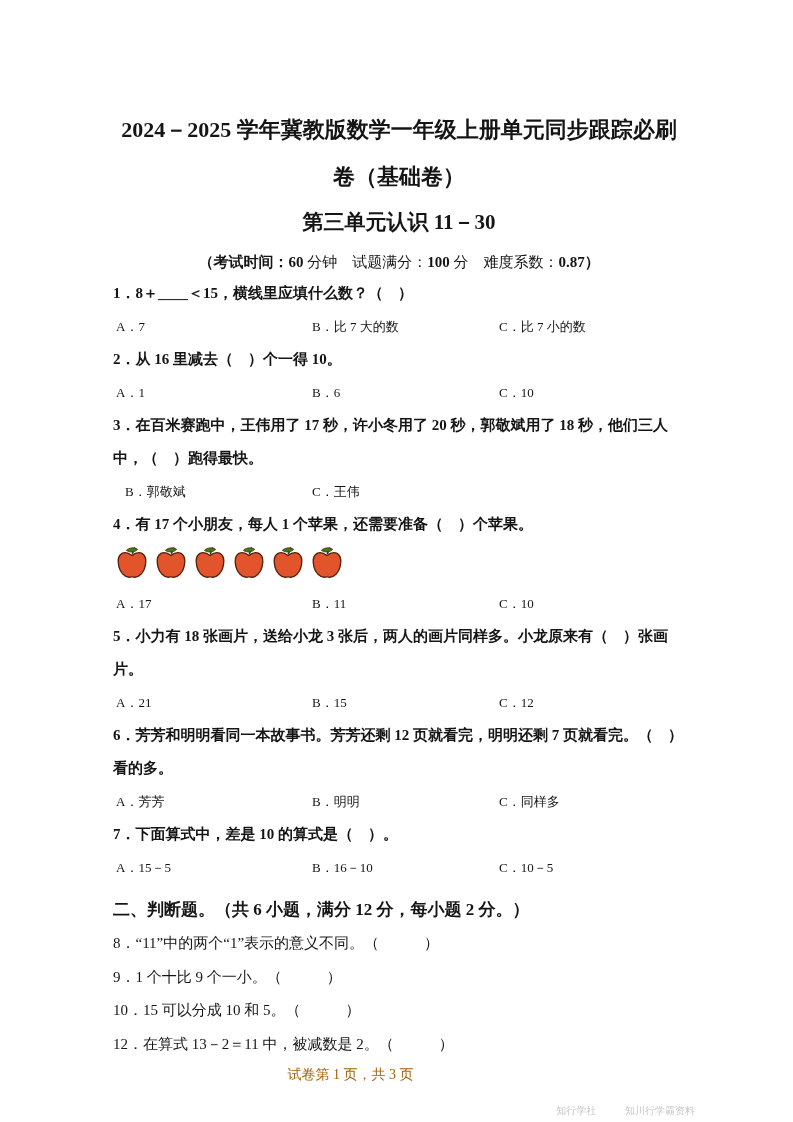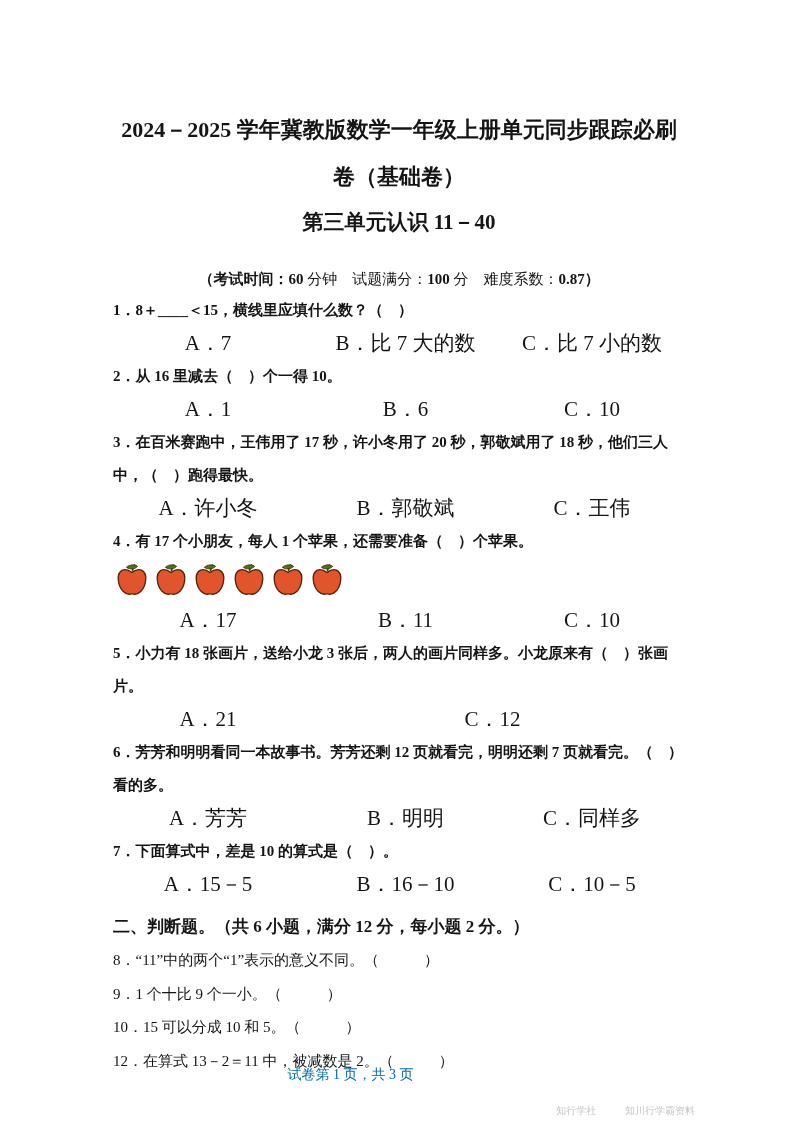--- a/index.html
+++ b/index.html
@@ -7,47 +7,47 @@
     position:relative;
     width:701px; height:1122px;
     background:#ffffff;
     overflow:hidden;
     font-family:"Liberation Serif","DejaVu Serif",serif;
     color:#151515;
   }
   .content { position:absolute; left:113px; top:106px; width:572px; }
   .title { font-size:22px; font-weight:bold; text-align:center; line-height:47px; margin:0; }
   .subtitle { font-size:21px; font-weight:bold; text-align:center; line-height:40px; margin-top:2px; }
-  .exam-info { font-size:15px; text-align:center; line-height:30px; margin-top:22px; white-space:nowrap; }
+  .exam-info { font-size:15px; text-align:center; line-height:30px; margin-top:5px; white-space:nowrap; }
   .exam-info .b { font-weight:bold; }
   .sec-heading { font-size:17px; font-weight:bold; line-height:34px; margin-top:9px; white-space:nowrap; }
   .q { font-size:15px; line-height:33px;font-weight:bold; }
-  .opts { display:flex; font-size:21px; line-height:33px;text-align:center; }
+  .opts { display:flex; font-size:13px; line-height:33px; }
   .opts .col-a { width:187px; padding-left:3px; box-sizing:border-box; }
   .opts .col-b { width:187px;margin-left:12px; }
   .opts .col-c { flex:1; }
   .apples { display:flex; gap:5px; align-items:center; height:46px; padding-left:2px; }
   .apple-svg { width:34px; height:38px; display:block; }
   .judge-q { font-size:15px; line-height:33.5px; }
-  .footer { position:absolute; left:0; right:0; bottom:38px; text-align:center; font-size:14px; color:#0369a1; }
+  .footer { position:absolute; left:0; right:0; bottom:38px; text-align:center; font-size:14px; color:#a16207; }
   .watermark { position:absolute; right:6px; bottom:4px; font-size:10px; color:#c6c6c6; font-family:"Liberation Sans","DejaVu Sans",sans-serif; }
   .watermark span { margin-left:26px; }
 </style>
 </head>
 <body>
 
 <div class="page">
   <div class="content">
 
     <h1 class="title">
       <span>2024－2025 学年冀教版数学一年级上册单元同步跟踪必刷</span><br>
       <span>卷（基础卷）</span>
     </h1>
 
-    <div class="subtitle">第三单元认识 11－40</div>
+    <div class="subtitle">第三单元认识 11－30</div>
 
     <div class="exam-info">
       <span class="b">（考试时间：60</span><span> 分钟　试题满分：</span><span class="b">100</span><span> 分　难度系数：</span><span class="b">0.87）</span>
     </div>
 
 
     <div class="q">1．8＋____＜15，横线里应填什么数？（　）</div>
     <div class="opts">
       <span class="col-a">A．7</span>
       <span class="col-b">B．比 7 大的数</span>
@@ -56,21 +56,20 @@
 
     <div class="q">2．从 16 里减去（　）个一得 10。</div>
     <div class="opts">
       <span class="col-a">A．1</span>
       <span class="col-b">B．6</span>
       <span class="col-c">C．10</span>
     </div>
 
     <div class="q">3．在百米赛跑中，王伟用了 17 秒，许小冬用了 20 秒，郭敬斌用了 18 秒，他们三人中，（　）跑得最快。</div>
     <div class="opts">
-      <span class="col-a">A．许小冬</span>
       <span class="col-b">B．郭敬斌</span>
       <span class="col-c">C．王伟</span>
     </div>
 
     <div class="q">4．有 17 个小朋友，每人 1 个苹果，还需要准备（　）个苹果。</div>
     <div class="apples">
   <svg class="apple-svg" viewBox="0 0 36 40">
     <path d="M18 11 C 10 4.5, 2.5 9, 3.5 19 C 4.5 29, 11 36, 18 33.5 C 25 36, 31.5 29, 32.5 19 C 33.5 9, 26 4.5, 18 11 Z" fill="var(--apple-body)" stroke="var(--apple-outline)" stroke-width="1.4"></path>
     <path d="M18.5 10 C 18.5 7, 19.5 4.5, 21 2.5" fill="none" stroke="var(--apple-stem)" stroke-width="1.8"></path>
     <path d="M12 5.5 C 15 2.5, 21 2, 24 4.5 C 21 8, 15 8, 12 5.5 Z" fill="var(--apple-leaf)" stroke="var(--apple-outline)" stroke-width="0.8"></path>
@@ -108,20 +107,21 @@
 </div>
     <div class="opts">
       <span class="col-a">A．17</span>
       <span class="col-b">B．11</span>
       <span class="col-c">C．10</span>
     </div>
 
     <div class="q">5．小力有 18 张画片，送给小龙 3 张后，两人的画片同样多。小龙原来有（　）张画片。</div>
     <div class="opts">
       <span class="col-a">A．21</span>
+      <span class="col-b">B．15</span>
       <span class="col-c">C．12</span>
     </div>
 
     <div class="q">6．芳芳和明明看同一本故事书。芳芳还剩 12 页就看完，明明还剩 7 页就看完。（　）看的多。</div>
     <div class="opts">
       <span class="col-a">A．芳芳</span>
       <span class="col-b">B．明明</span>
       <span class="col-c">C．同样多</span>
     </div>
 

